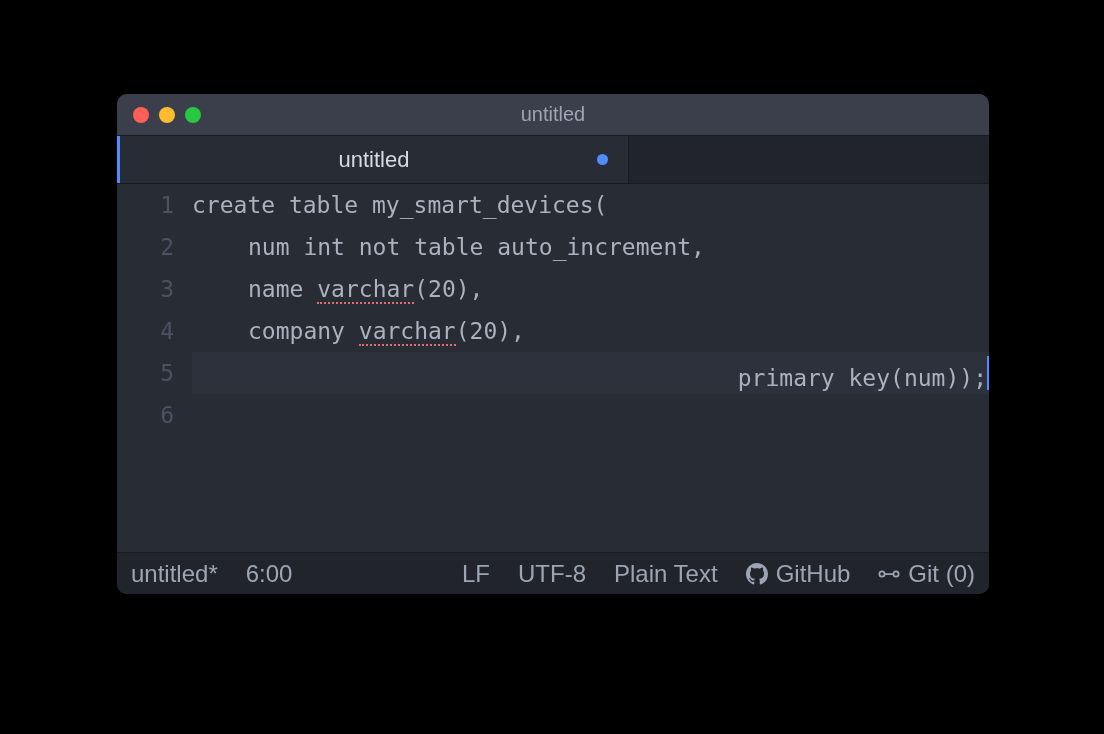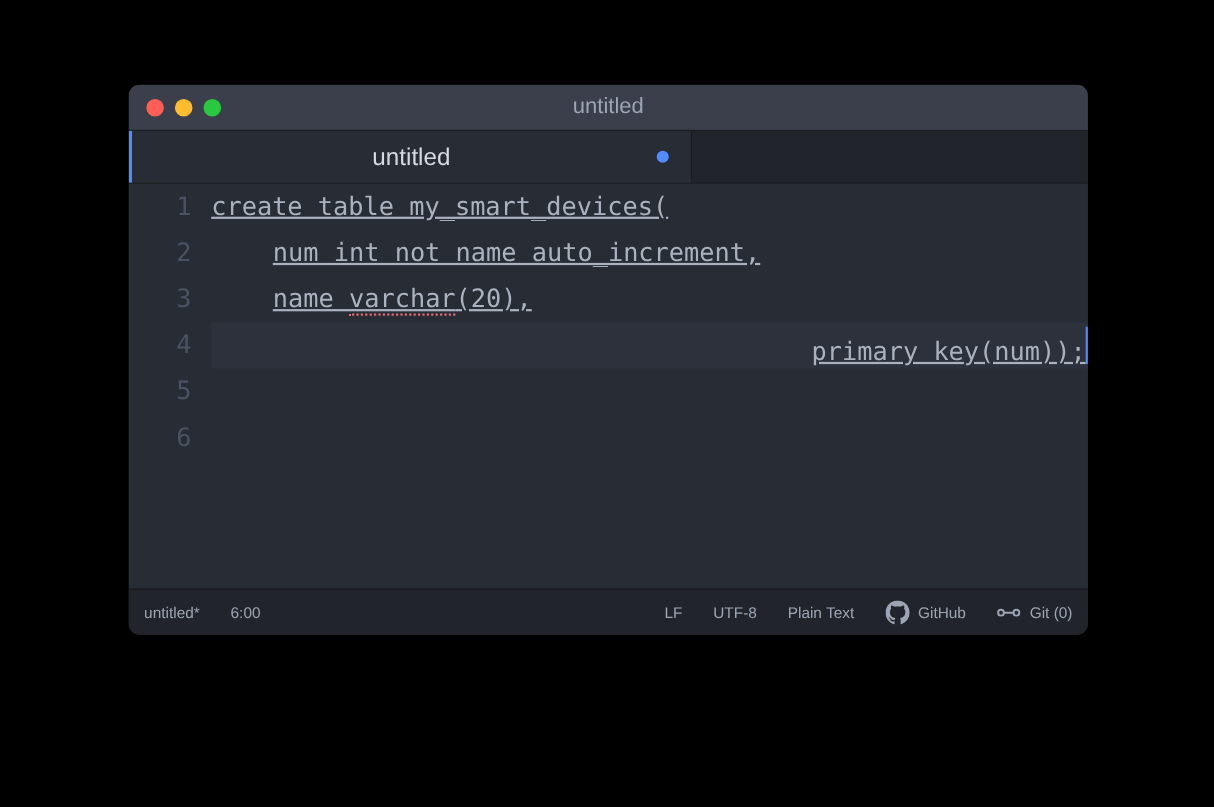--- a/index.html
+++ b/index.html
@@ -10,21 +10,21 @@
     body {
       background: #000;
       width: 1104px;
       height: 734px;
       font-family: -apple-system, BlinkMacSystemFont, "Segoe UI", sans-serif;
       position: relative;
     }
     .window {
       position: absolute;
       left: 117px;
-      top: 77px;
+      top: 94px;
       width: 872px;
       height: 500px;
       background: #282c34;
       border-radius: 10px;
       overflow: hidden;
       box-shadow: 0 20px 60px rgba(0,0,0,0.5);
       display: flex;
       flex-direction: column;
     }
     .titlebar {
@@ -103,21 +103,20 @@
     }
     .code {
       flex: 1;
       color: #abb2bf;
       position: relative;
     }
     .line {
       height: 42px;
       white-space: pre;
       position: relative;
-      text-decoration: underline;
     }
     .line.active {
       background: #2c313c;
       text-align: right;
     }
     .indent {
       display: inline-block;
       width: 56px;
     }
     .squiggle {
@@ -132,21 +131,21 @@
       background: #528bff;
       top: 4px;
     }
     .statusbar {
       height: 42px;
       background: #21252b;
       border-top: 1px solid #181a1f;
       display: flex;
       align-items: center;
       color: #9da5b4;
-      font-size: 14px;
+      font-size: 24px;
       padding: 0 14px;
       gap: 28px;
     }
     .sb-spacer {
       flex: 1;
     }
     .sb-item {
       display: flex;
       align-items: center;
       gap: 8px;
@@ -185,22 +184,23 @@
     <div class="gutter">
       <div class="ln">1</div>
       <div class="ln">2</div>
       <div class="ln">3</div>
       <div class="ln">4</div>
       <div class="ln">5</div>
       <div class="ln">6</div>
     </div>
     <div class="code">
       <div class="line"><span>create table my_smart_devices(</span></div>
-      <div class="line"><span class="indent"></span><span>num int not name auto_increment,</span></div>
+      <div class="line"><span class="indent"></span><span>num int not table auto_increment,</span></div>
       <div class="line"><span class="indent"></span><span>name </span><span class="squiggle">varchar</span><span>(20),</span></div>
+      <div class="line"><span class="indent"></span><span>company </span><span class="squiggle">varchar</span><span>(20),</span></div>
       <div class="line active"><span>primary key(num));</span><span class="cursor" style="position:relative; display:inline-block; top:4px;"></span></div>
     </div>
   </div>
 
   <div class="statusbar">
     <div class="sb-item">
         <span>untitled*</span>
       </div>
     <div class="sb-item">
         <span>6:00</span>

